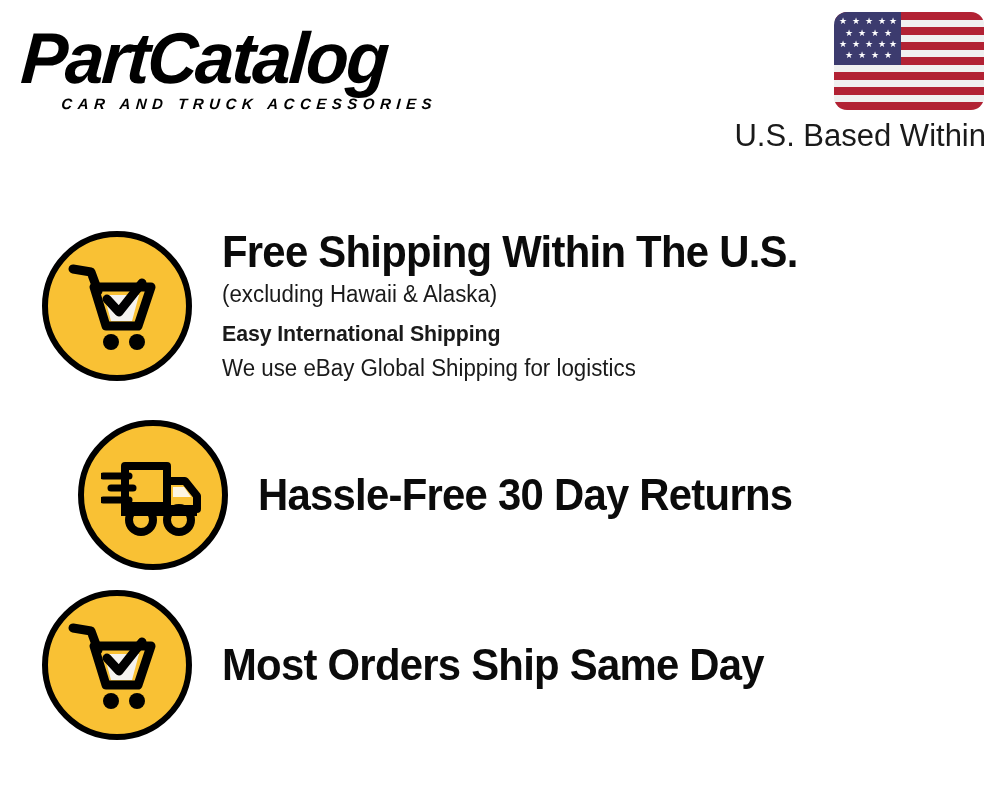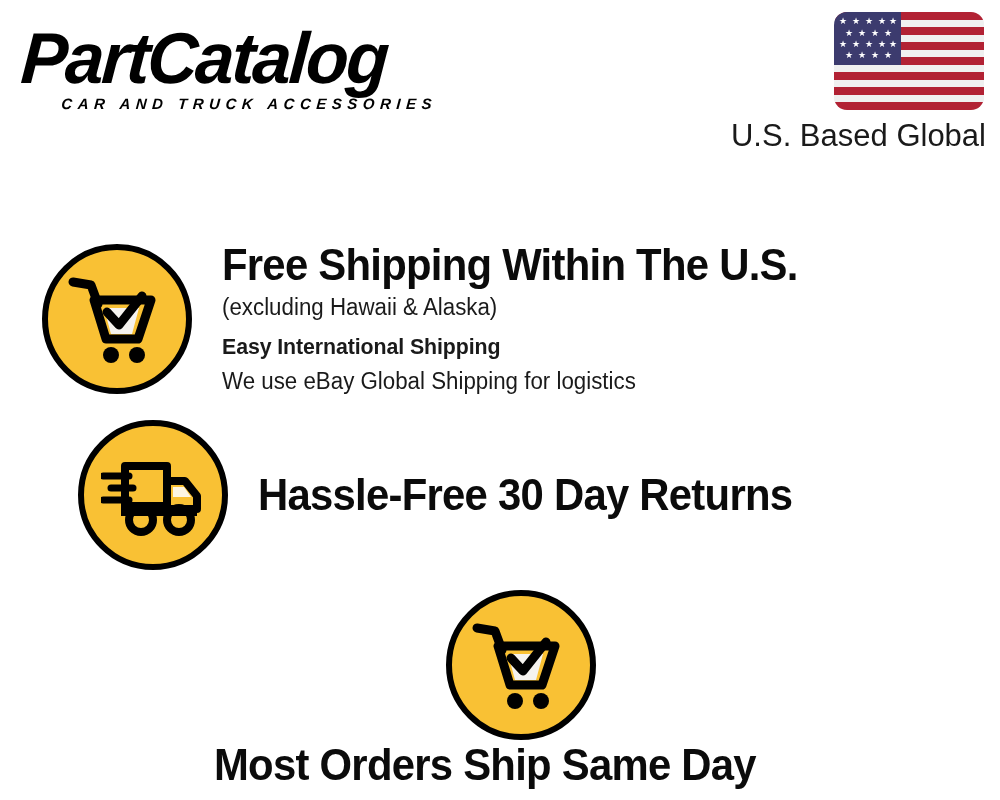--- a/index.html
+++ b/index.html
@@ -117,23 +117,23 @@
     left: 0;
     width: 1000px;
   }
   .feature-row {
     position: absolute;
     left: 0;
     width: 1000px;
     display: flex;
     align-items: center;
   }
-  .feature-row.row-0 { top: 44px; height: 150px; align-items: center; }
+  .feature-row.row-0 { top: 31px; height: 150px; align-items: center; }
   .feature-row.row-1 { top: 220px; height: 150px; padding-left: 36px; }
-  .feature-row.row-2 { top: 390px; height: 150px; flex-direction: column; }
+  .feature-row.row-2 { top: 390px; height: 150px; }
 
   .icon-badge {
     flex: 0 0 auto;
     width: 150px;
     height: 150px;
     margin-left: 42px;
     border-radius: 50%;
     background: #f9c134;
     border: 6px solid #000000;
     box-sizing: border-box;
@@ -220,21 +220,21 @@
         <span class="star" style="left:18px; top:28px;">★</span>
         <span class="star" style="left:31px; top:28px;">★</span>
         <span class="star" style="left:44px; top:28px;">★</span>
         <span class="star" style="left:55px; top:28px;">★</span>
         <span class="star" style="left:11px; top:39px;">★</span>
         <span class="star" style="left:24px; top:39px;">★</span>
         <span class="star" style="left:37px; top:39px;">★</span>
         <span class="star" style="left:50px; top:39px;">★</span>
       </div>
     </div>
-    <span class="seller-label">U.S. Based Global</span>
+    <span class="seller-label">U.S. Based Within</span>
   </div>
 
 </div>
 
 <div class="features">
 
   <div class="feature-row row-0">
     <div class="icon-badge">
       <svg width="100" height="96" viewBox="0 0 100 96">
         <polygon points="37,37 72,37 65,63 44,63" fill="#f5f3ef"></polygon>

